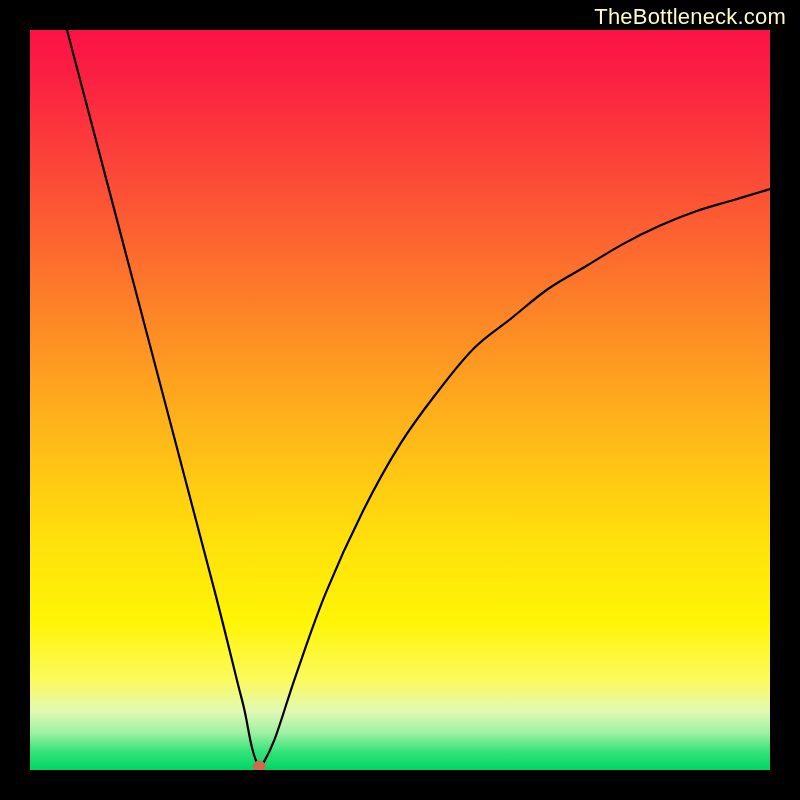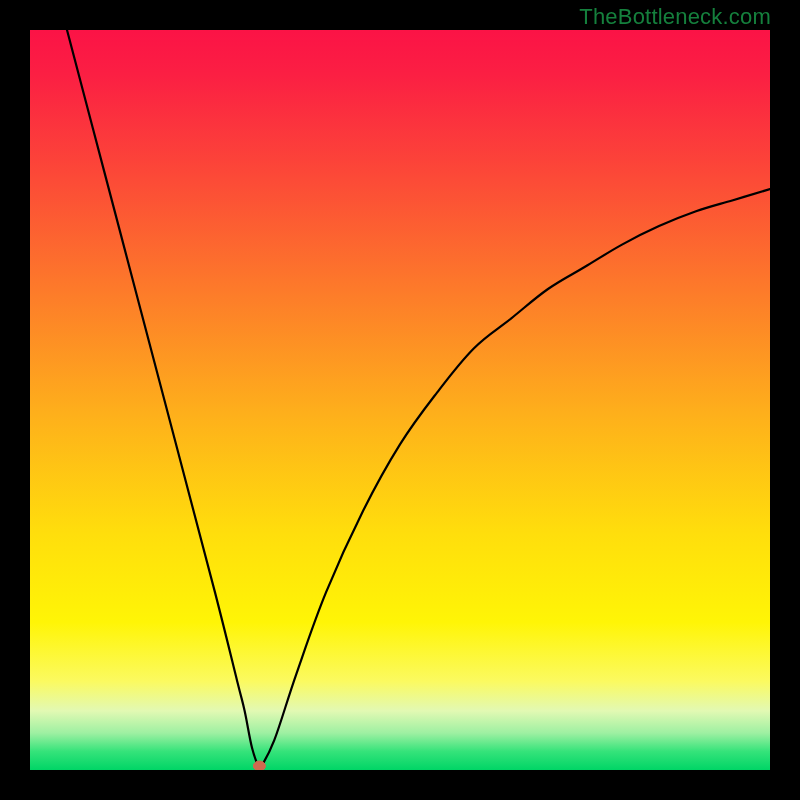--- a/index.html
+++ b/index.html
@@ -12,22 +12,22 @@
   }
   .frame {
     position: relative;
     width: 800px;
     height: 800px;
     background: #000;
   }
   .watermark {
     position: absolute;
     top: 4px;
-    right: 29px;
-    color: #15803d;
+    right: 14px;
+    color: #fef9c3;
     font-size: 22px;
     font-weight: 500;
     letter-spacing: 0.2px;
     z-index: 10;
   }
   .plot-area {
     position: absolute;
     left: 30px;
     top: 30px;
     width: 740px;

